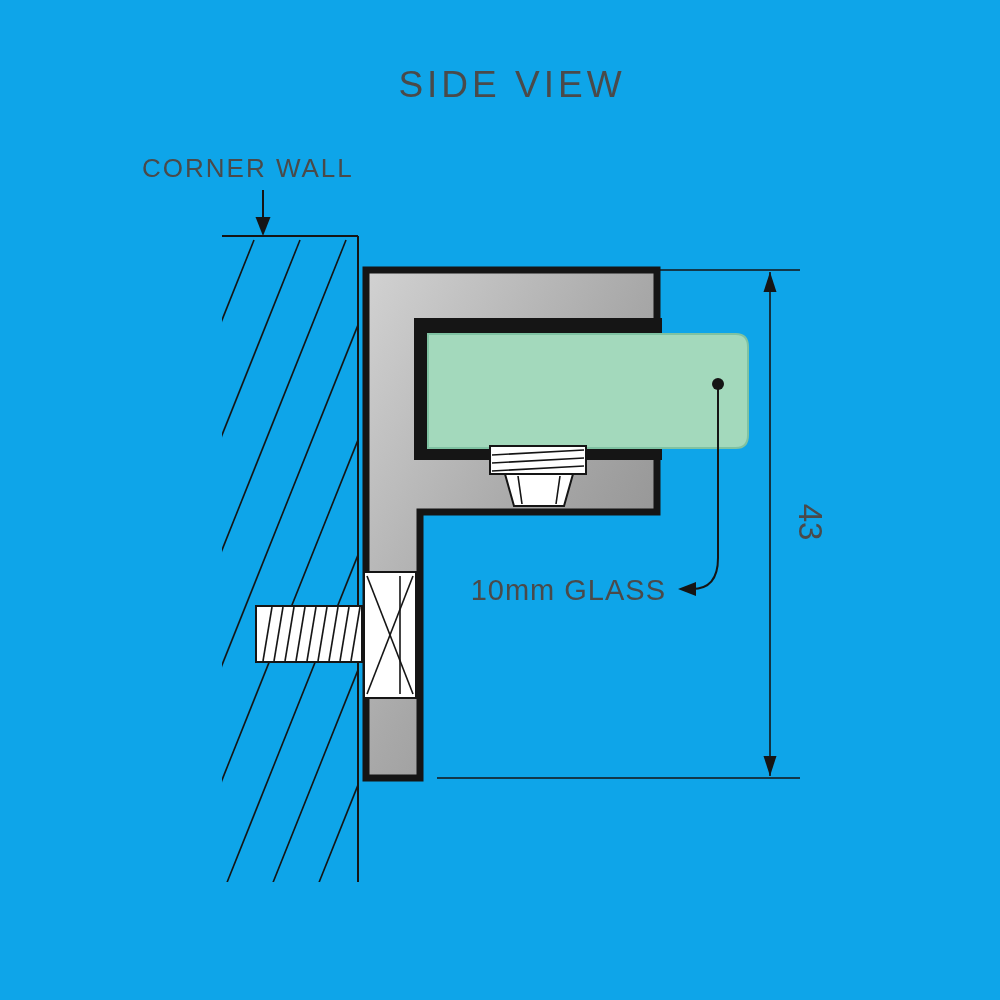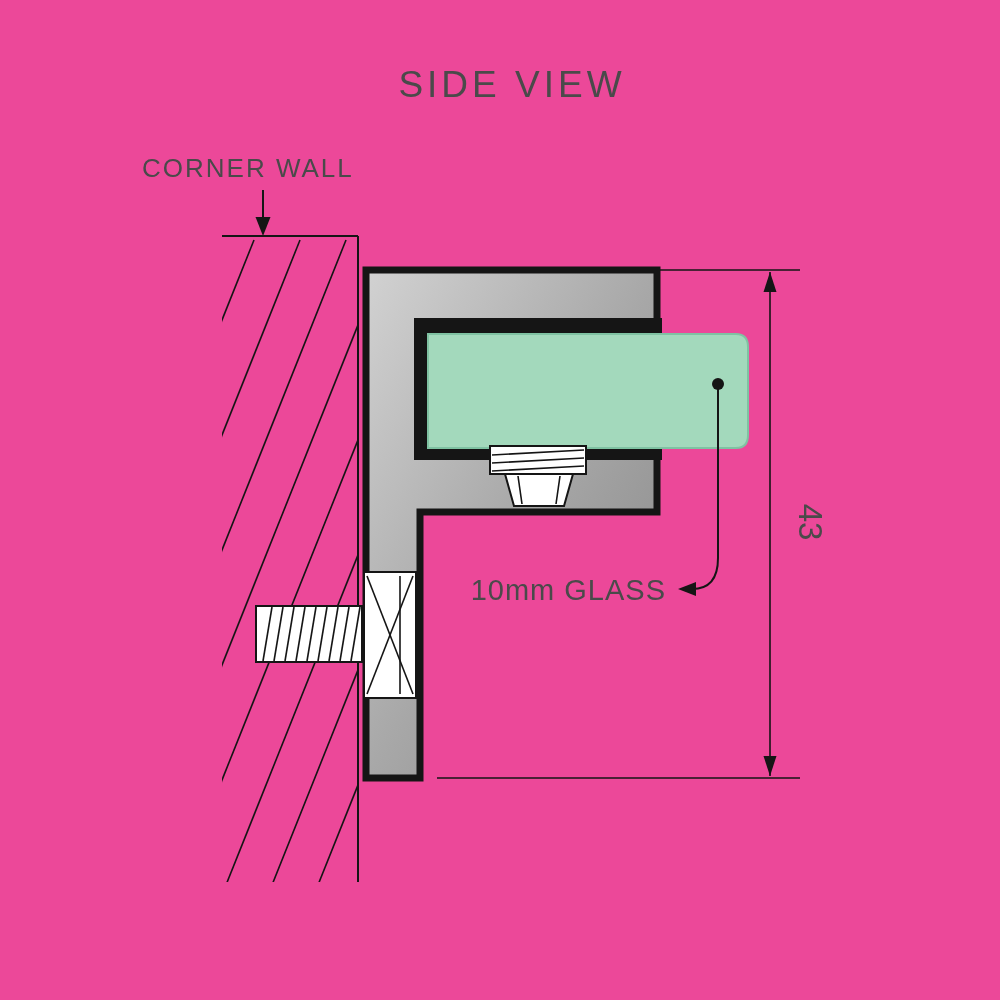--- a/index.html
+++ b/index.html
@@ -1,16 +1,16 @@
 <!DOCTYPE html>
 <html style="--glass-fill: #a3d9bc; --glass-edge: #7fc2a2; --bracket-light: #d2d2d2; --bracket-mid: #a8a8a8; --bracket-dark: #858585; --line: #151515; --label-text: #4a4a4a;"><head>
 <meta charset="utf-8">
 <style>
   html,body{margin:0;padding:0;background:#ffffff;}
-  .stage{width:1000px;height:1000px;position:relative;background:#ec4899;overflow:hidden;}
+  .stage{width:1000px;height:1000px;position:relative;background:#0ea5e9;overflow:hidden;}
   svg{display:block;}
   text{font-family:"Liberation Sans","DejaVu Sans",sans-serif;}
   .label{fill:var(--label-text,#4a4a4a);}
   .thin{stroke:var(--line,#151515);stroke-width:2;fill:none;}
   .xfine{stroke:var(--line,#151515);stroke-width:1.6;fill:none;}
 </style>
 </head>
 <body>
 
 <div class="stage">

